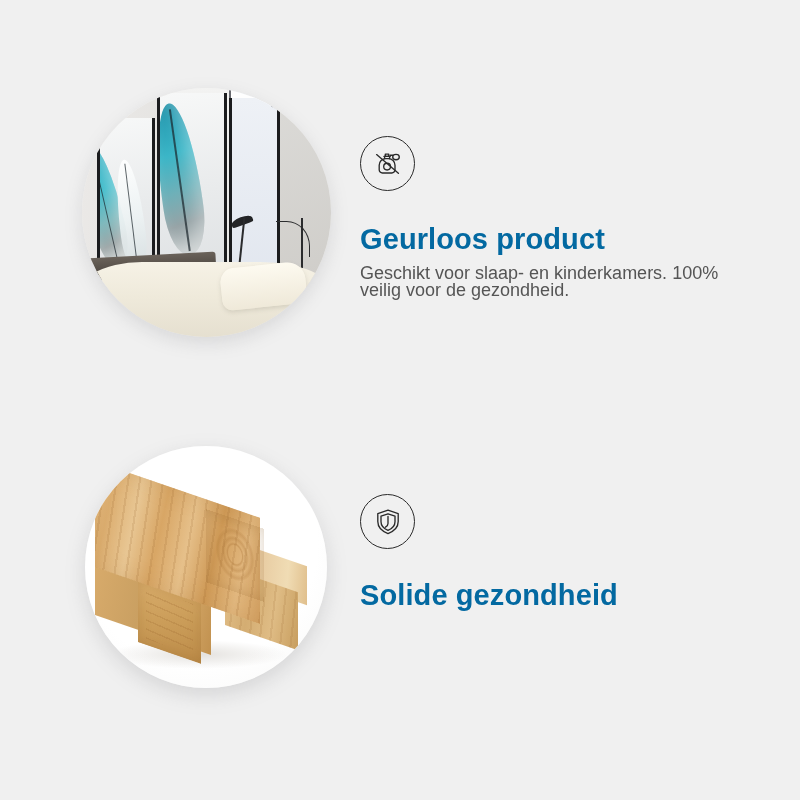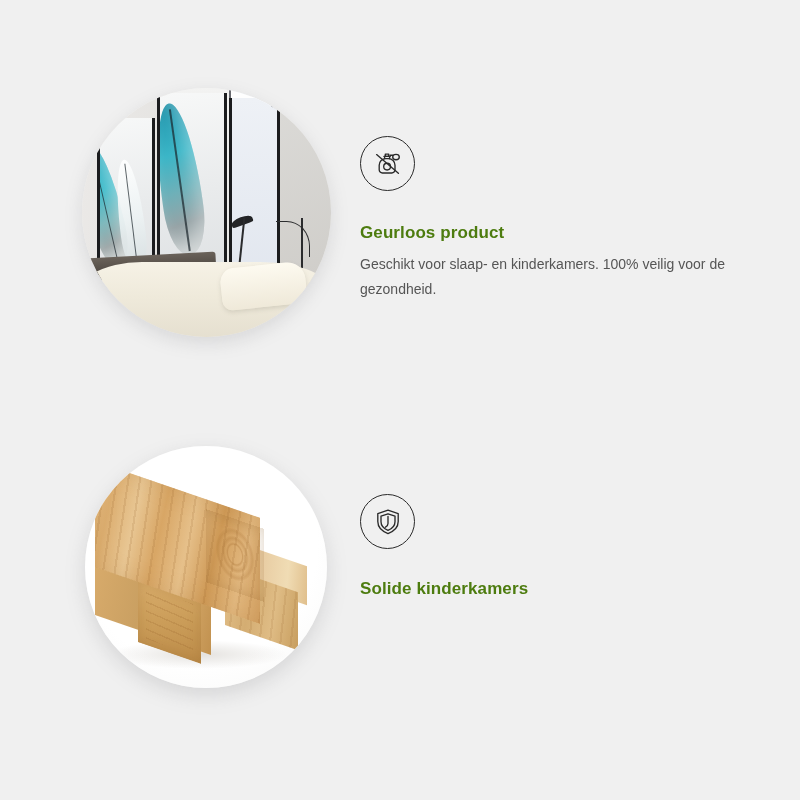--- a/index.html
+++ b/index.html
@@ -283,34 +283,34 @@
     border-radius: 50%;
     display: flex;
     align-items: center;
     justify-content: center;
     box-sizing: border-box;
   }
   .badge svg { display: block; }
 
   .feature-title {
     margin: 0;
-    font-size: 17px;
+    font-size: 29px;
     font-weight: 700;
-    color: #4d7c0f;
+    color: #0369a1;
     letter-spacing: 0.1px;
     white-space: nowrap;
   }
   #row-0 .feature-title { margin-top: 32px; }
   #row-1 .feature-title { margin-top: 30px; }
 
   .feature-desc {
     margin: 0;
     padding-top: 9px;
-    font-size: 14px;
-    line-height: 25px;
+    font-size: 18px;
+    line-height: 17px;
     color: #555555;
     max-width: 385px;
   }
 </style>
 </head>
 <body>
 
 <div class="features">
 
   <section class="feature-row" id="row-0">
@@ -386,17 +386,17 @@
 
           <path d="M17 5.2 L27.2 8.6 v8.0 c0 6.2 -4.4 9.8 -10.2 12.0
                    c-5.8 -2.2 -10.2 -5.8 -10.2 -12.0 v-8.0 z"></path>
 
           <path d="M17 8.8 L24.0 11.1 v5.6 c0 4.5 -3.1 7.0 -7.0 8.6
                    c-3.9 -1.6 -7.0 -4.1 -7.0 -8.6 v-5.6 z"></path>
 
           <path d="M17 11.4 v7.2 c0 1.9 -1.1 2.9 -2.5 3.6"></path>
         </svg>
       </div>
-      <h3 class="feature-title">Solide kinderkamers</h3>
+      <h3 class="feature-title">Solide gezondheid</h3>
     </div>
   </section>
 
 </div>
 
 </body></html>

